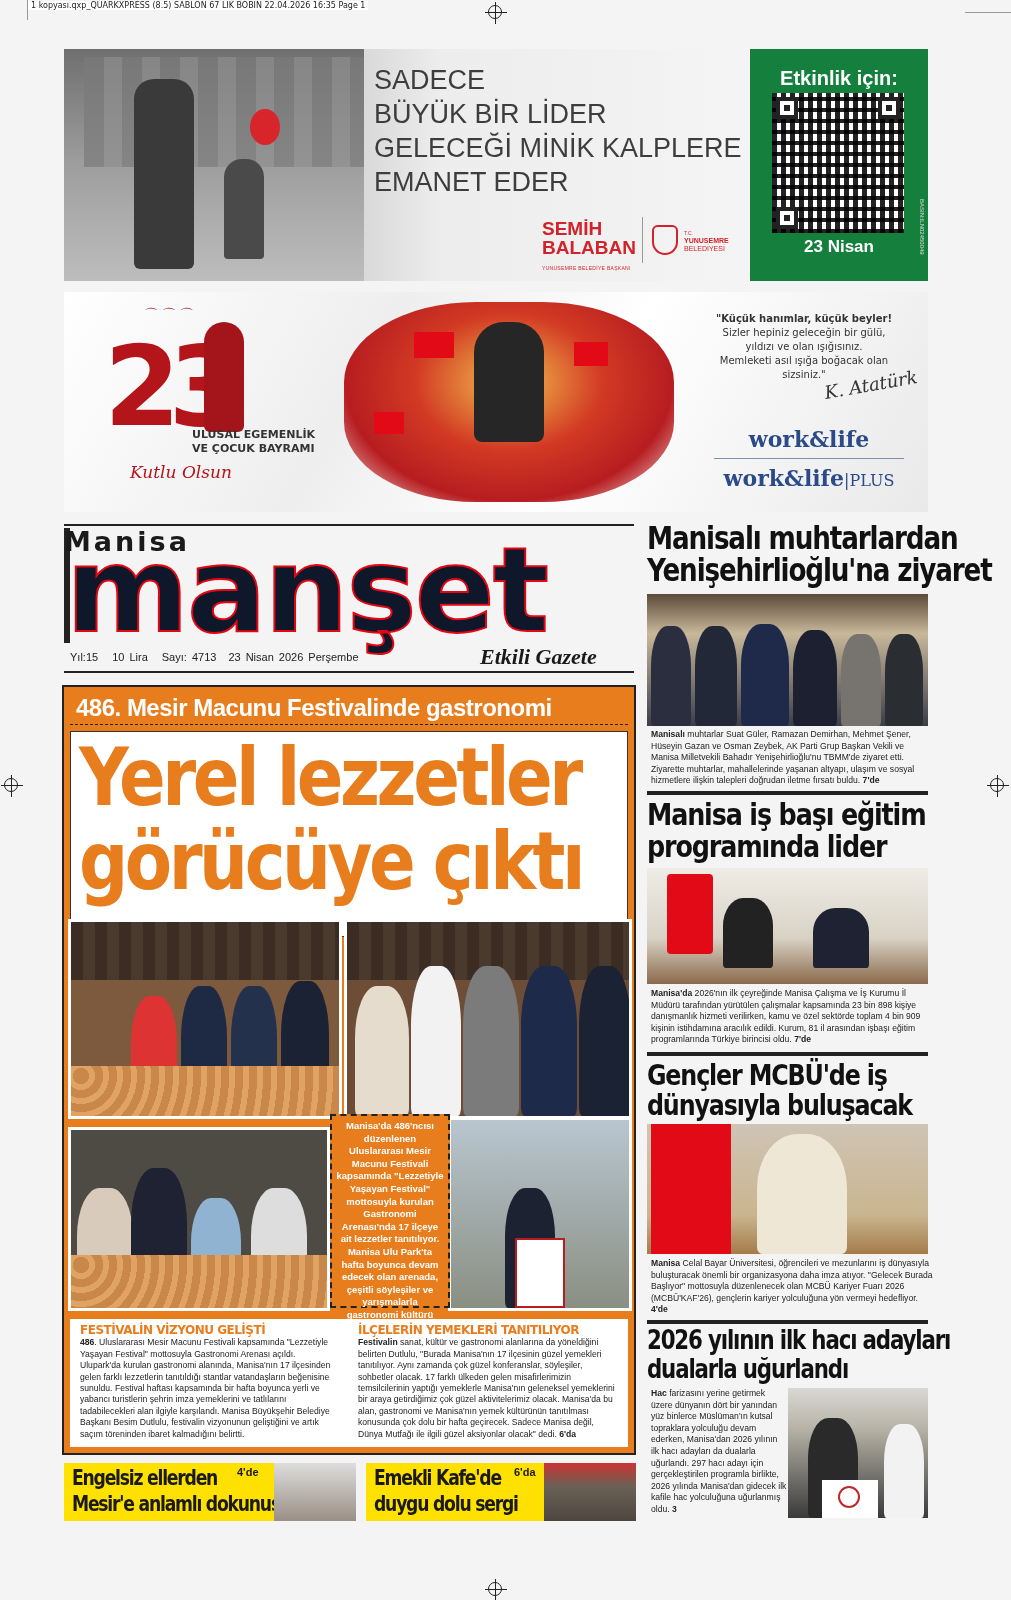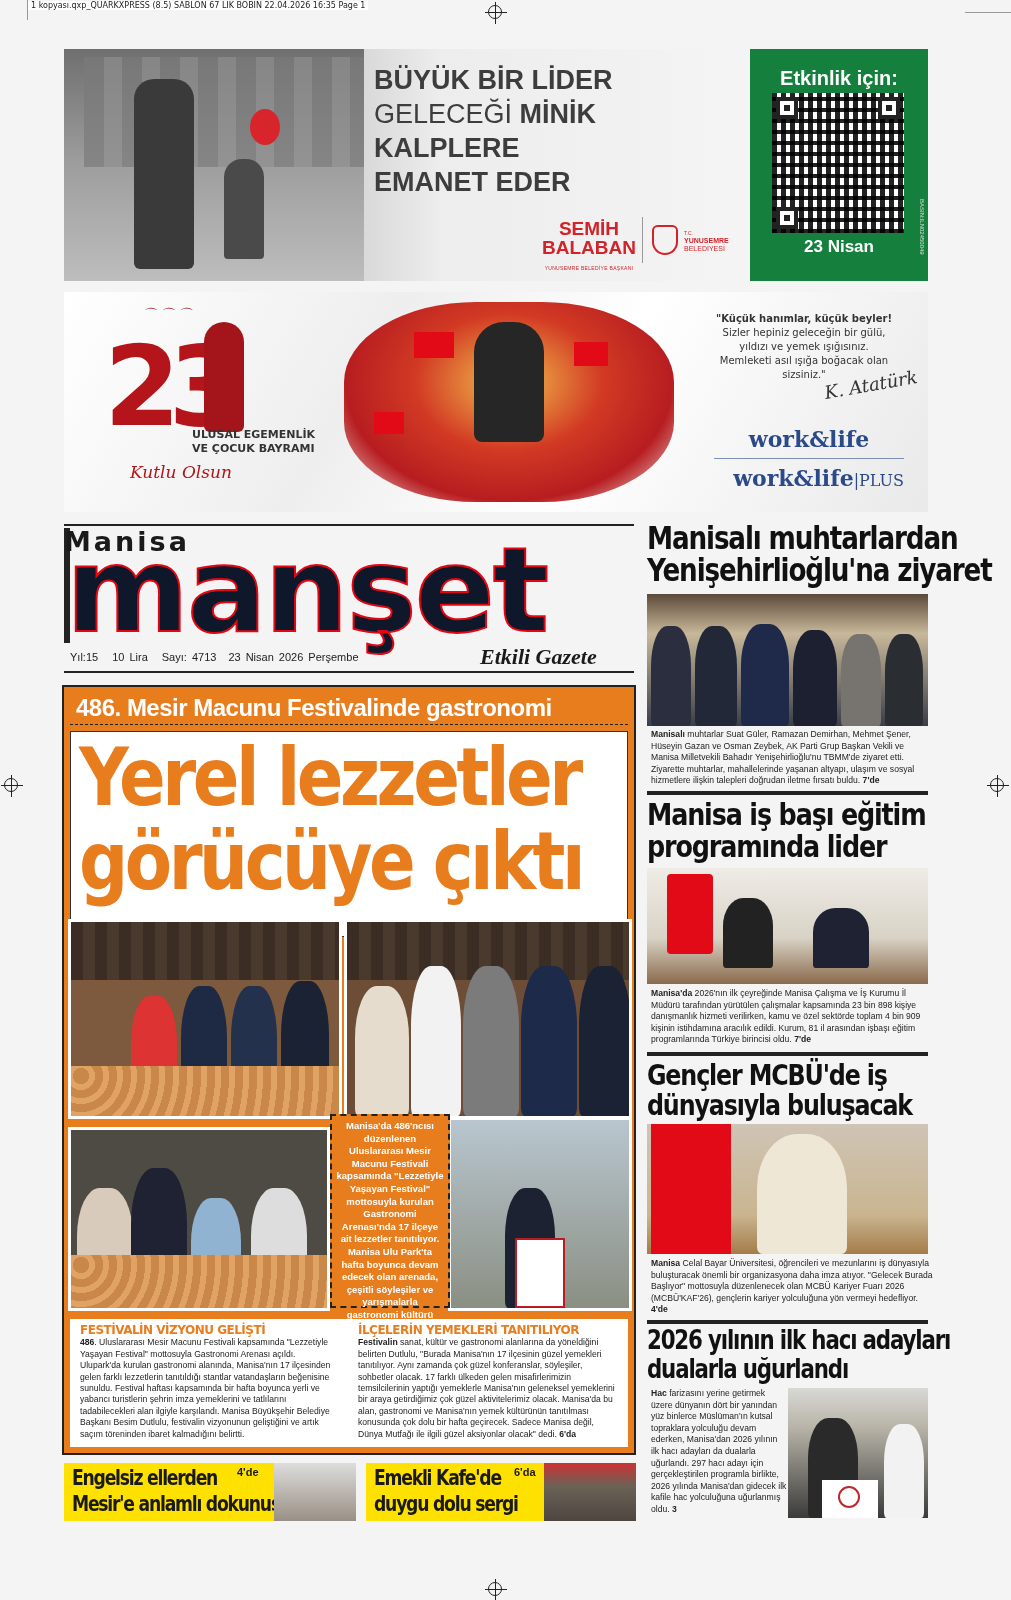--- a/index.html
+++ b/index.html
@@ -14,22 +14,22 @@
   .trim { position: absolute; background: #999; }
 
   
   .ad1 { position: absolute; left: 64px; top: 49px; width: 684px; height: 232px; background: linear-gradient(90deg, #8c8c8c 0%, #c9c9c9 35%, #ededed 55%, #f4f4f4 100%); overflow: hidden; }
   .ad1-photo { position: absolute; left: 0; top: 0; width: 300px; height: 232px; background: linear-gradient(180deg, #6f6f6f 0%, #9e9e9e 50%, #bdbdbd 100%); }
   .ad1-building { position: absolute; left: 20px; top: 8px; width: 280px; height: 110px; background: repeating-linear-gradient(90deg, #7a7a7a 0 20px, #8e8e8e 20px 38px); opacity: .7; }
   .ad1-man { position: absolute; left: 70px; top: 30px; width: 60px; height: 190px; background: #3a3a3a; border-radius: 20px 20px 6px 6px; }
   .ad1-girl { position: absolute; left: 160px; top: 110px; width: 40px; height: 100px; background: #4a4a4a; border-radius: 18px 18px 4px 4px; }
   .ad1-balloon { position: absolute; left: 186px; top: 60px; width: 30px; height: 36px; background: #d8242b; border-radius: 50%; }
   .ad1-text { position: absolute; left: 310px; top: 14px; font-size: 27px; line-height: 34px; color: #3d3d3d; font-family: "Liberation Sans", sans-serif; }
-  .ad1-text b { font-weight: 700; }
-  .ad1-logo { position: absolute; left: 478px; top: 170px; text-align: center; color: #d2232a; font-weight: 900; font-size: 19px; line-height: 19px; }
+  .ad1-text b { font-weight: 400; }
+  .ad1-logo { position: absolute; left: 478px; top: 170px; text-align: left; color: #d2232a; font-weight: 900; font-size: 19px; line-height: 19px; }
   .ad1-logo small { display: block; font-size: 5px; color: #d2232a; font-weight: 400; letter-spacing: .3px; margin-top: 2px; }
   .ad1-sep { position: absolute; left: 578px; top: 168px; width: 1px; height: 46px; background: #999; }
   .ad1-emblem { position: absolute; left: 588px; top: 176px; width: 26px; height: 30px; border: 2px solid #d2232a; border-radius: 6px 6px 14px 14px; }
   .ad1-bel { position: absolute; left: 620px; top: 180px; font-size: 7px; color: #d2232a; font-weight: 700; line-height: 8px; }
   .ad1-qr { position: absolute; left: 750px; top: 49px; width: 178px; height: 232px; background: #15803d; color: #fff; }
   .ad1-qr-title { position: absolute; left: 0; right: 0; top: 18px; text-align: center; font-size: 20px; font-weight: 700; }
   .ad1-qr-code { position: absolute; left: 22px; top: 44px; width: 132px; height: 140px; background: #fff; padding: 6px;
     background-image: repeating-linear-gradient(90deg, #222 0 5px, transparent 5px 9px), repeating-linear-gradient(0deg, #222 0 4px, transparent 4px 11px);
     background-blend-mode: multiply; }
   .qr-corner { position: absolute; width: 22px; height: 22px; border: 4px solid #222; background: #fff; }
@@ -45,21 +45,21 @@
   .ad2-bayram { position: absolute; left: 128px; top: 136px; font-size: 11px; line-height: 14px; font-weight: 700; color: #333; font-family: "DejaVu Sans", sans-serif; }
   .ad2-kutlu { position: absolute; left: 66px; top: 170px; font-size: 17px; color: #b3151b; font-style: italic; font-family: "DejaVu Serif", serif; }
   .ad2-crowd { position: absolute; left: 280px; top: 10px; width: 330px; height: 200px; background: radial-gradient(ellipse at 50% 40%, #f2c04d 0%, #d23a24 40%, #b71d20 70%, #ffffff00 100%); border-radius: 40%; }
   .ad2-leader { position: absolute; left: 410px; top: 30px; width: 70px; height: 120px; background: #262626; border-radius: 30px 30px 8px 8px; }
   .ad2-quote { position: absolute; left: 640px; top: 20px; width: 200px; text-align: center; font-size: 10px; line-height: 14px; color: #333; font-family: "DejaVu Sans", sans-serif; }
   .ad2-quote b { font-weight: 700; }
   .ad2-sign { position: absolute; left: 760px; top: 82px; font-size: 18px; font-style: italic; color: #333; font-family: "DejaVu Serif", serif; transform: rotate(-10deg); }
   .ad2-wl { position: absolute; left: 650px; top: 132px; width: 190px; text-align: center; color: #2b4a8a; font-family: "DejaVu Serif", serif; font-weight: 700; }
   .ad2-wl .l1 { font-size: 22px; line-height: 30px; }
   .ad2-wl .rule { height: 1px; background: #7d8fb5; margin: 4px 0 6px; }
-  .ad2-wl .l2 { font-size: 22px; line-height: 26px; text-align: right; }
+  .ad2-wl .l2 { font-size: 22px; line-height: 26px; }
   .ad2-wl .l2 span { font-weight: 400; font-size: 16px; }
 
   
   .rule-top { position: absolute; left: 64px; top: 524px; width: 570px; height: 2px; background: #222; }
   .mast-manisa { position: absolute; left: 64px; top: 526px; font-size: 27px; font-weight: 700; letter-spacing: 3px; color: #1a1a1a; font-family: "DejaVu Sans", sans-serif; }
   .mast-bar { position: absolute; left: 64px; top: 528px; width: 6px; height: 115px; background: #222; }
   .mast-title { position: absolute; left: 66px; top: 530px; font-size: 118px; line-height: 120px; font-weight: 900; color: #0f172a; letter-spacing: -2px; font-family: "DejaVu Sans", sans-serif; -webkit-text-stroke: 2px #e30613; text-shadow: 0 0 3px #fff; }
   .mast-meta { position: absolute; left: 70px; top: 651px; font-size: 11px; color: #222; word-spacing: 2px; }
   .mast-meta span { margin-right: 14px; }
   .mast-slogan { position: absolute; left: 480px; top: 644px; font-size: 22px; font-style: italic; font-weight: 700; font-family: "Liberation Serif", serif; color: #1a1a1a; }
@@ -106,20 +106,21 @@
 <div class="trim" style="left:965px;top:12px;width:46px;height:1px;"></div>
 
 <div class="ad1">
   <div class="ad1-photo">
     <div class="ad1-building"></div>
     <div class="ad1-man"></div>
     <div class="ad1-girl"></div>
     <div class="ad1-balloon"></div>
   </div>
   <div class="ad1-text">
+    <div>SADECE</div>
     <div><b>BÜYÜK BİR LİDER</b></div>
     <div><span>GELECEĞİ </span><b>MİNİK KALPLERE</b></div>
     <div><b>EMANET EDER</b></div>
   </div>
   <div class="ad1-logo">
     <div>SEMİH</div>
     <div>BALABAN</div>
     <small>YUNUSEMRE BELEDİYE BAŞKANI</small>
   </div>
   <div class="ad1-sep"></div>
@@ -152,21 +153,21 @@
   <div class="ad2-kutlu">Kutlu Olsun</div>
   <div class="ad2-crowd">
     <div class="flag" style="left:70px;top:30px;width:40px;height:26px;"></div>
     <div class="flag" style="left:230px;top:40px;width:34px;height:24px;"></div>
     <div class="flag" style="left:30px;top:110px;width:30px;height:22px;"></div>
   </div>
   <div class="ad2-leader"></div>
   <div class="ad2-quote">
     <div><b>"Küçük hanımlar, küçük beyler!</b></div>
     <div>Sizler hepiniz geleceğin bir gülü,</div>
-    <div>yıldızı ve yemek ışığısınız.</div>
+    <div>yıldızı ve olan ışığısınız.</div>
     <div>Memleketi asıl ışığa boğacak olan sizsiniz."</div>
   </div>
   <div class="ad2-sign">K. Atatürk</div>
   <div class="ad2-wl">
     <div class="l1">work&amp;life</div>
     <div class="rule"></div>
     <div class="l2"><span style="font-size:22px;font-weight:700;">work&amp;life</span><span>|PLUS</span></div>
   </div>
 </div>
 

